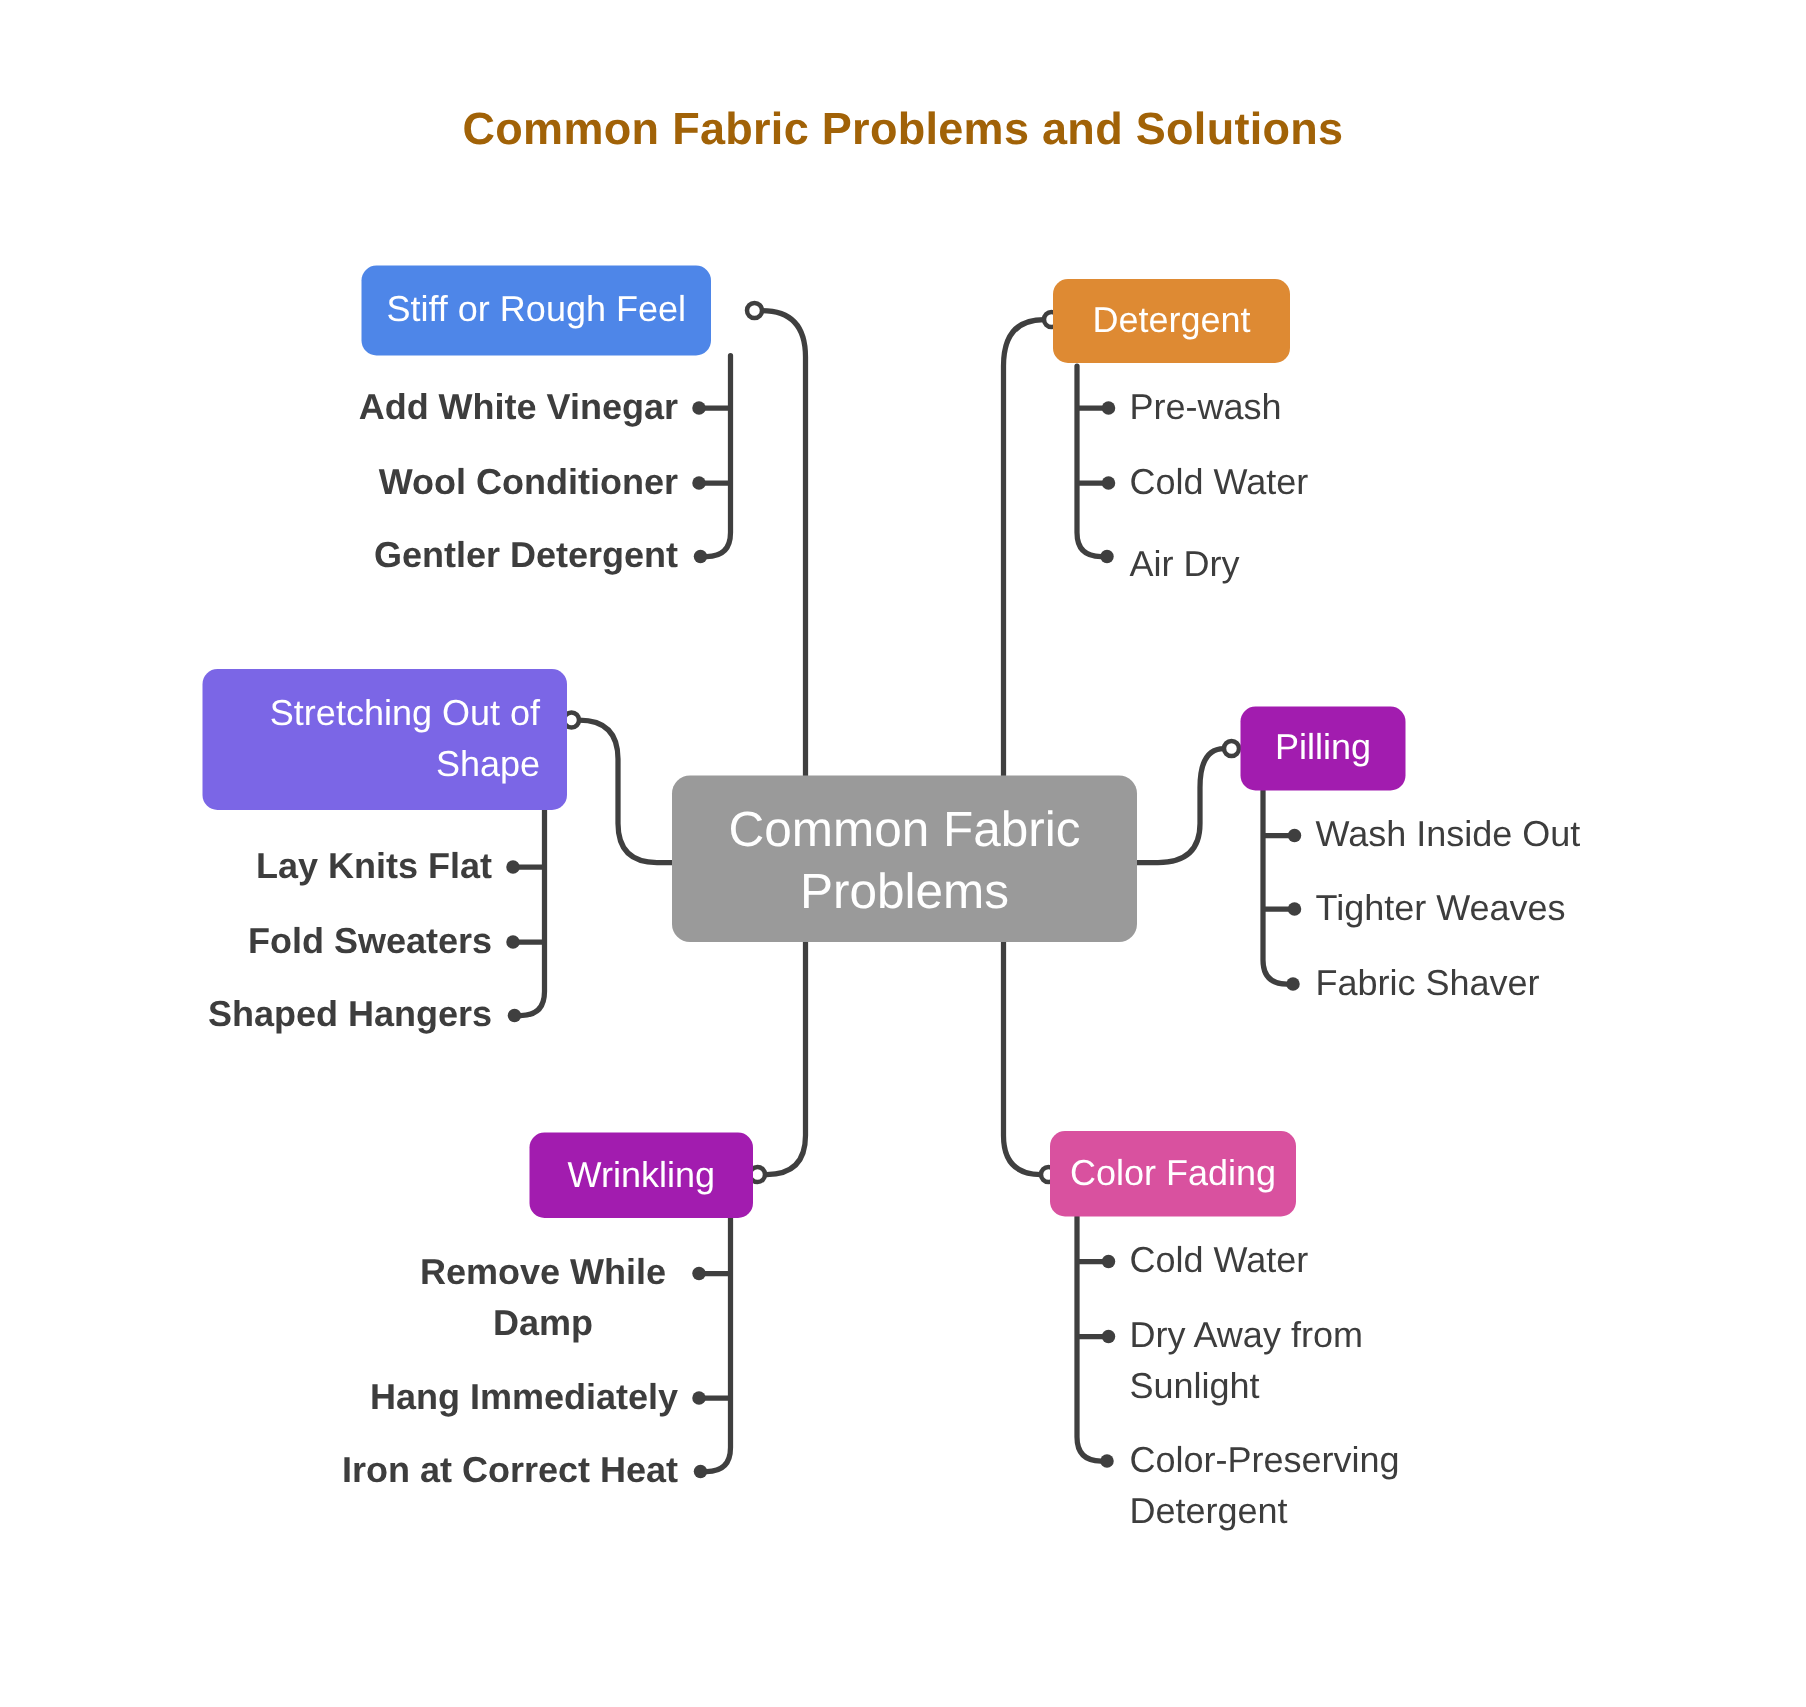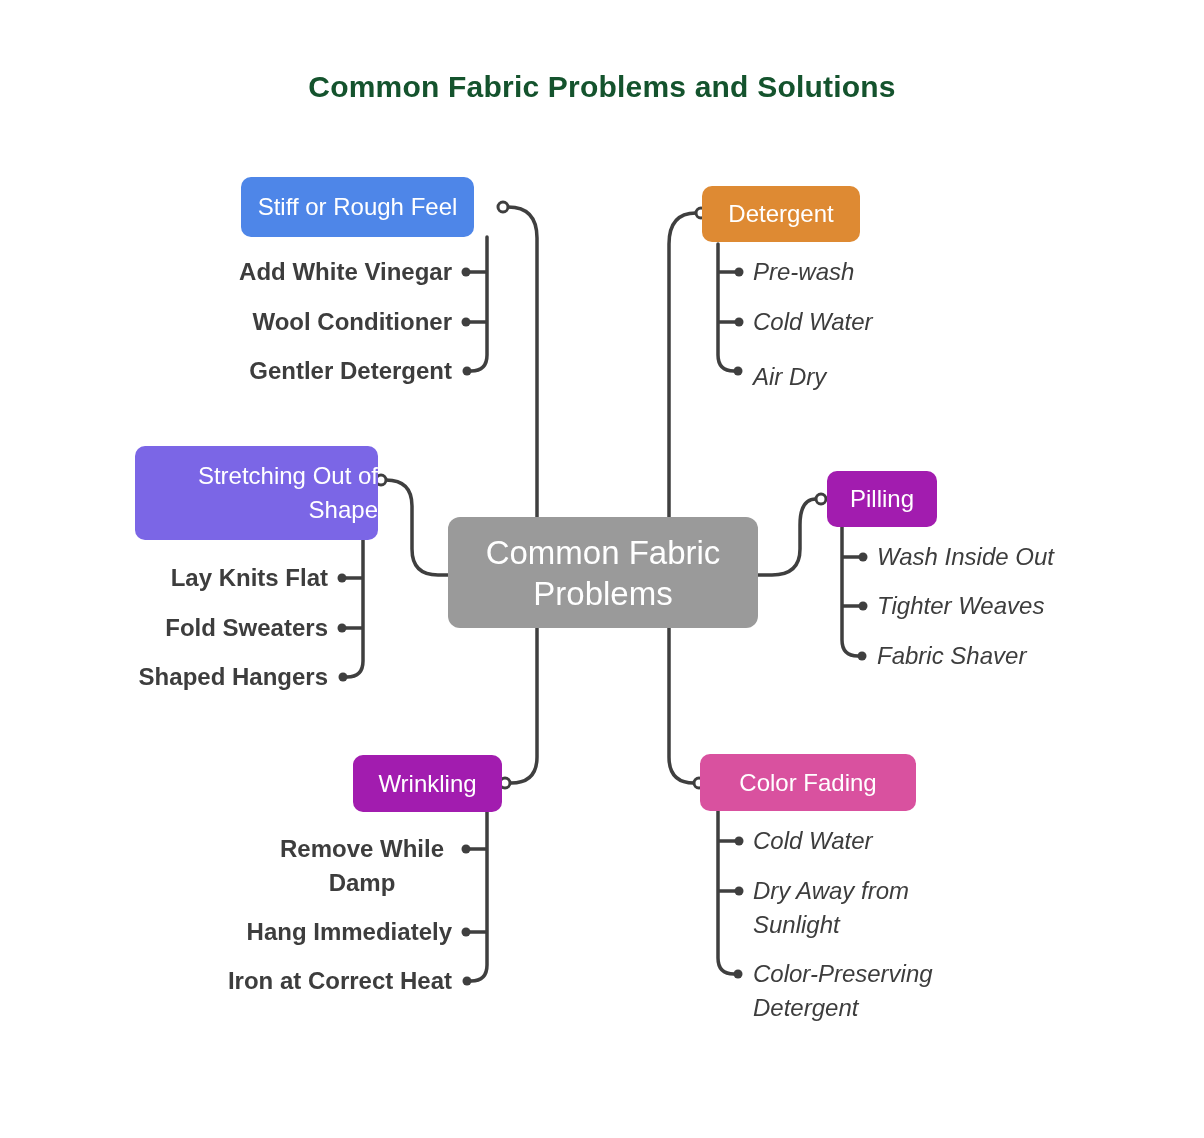--- a/index.html
+++ b/index.html
@@ -13,21 +13,21 @@
     overflow: hidden;
   }
   .lines-svg { position: absolute; left: 0; top: 0; }
   .diagram-title {
     position: absolute;
     top: 70px; left: 0;
     width: 100%;
     text-align: center;
     font-size: 30px;
     font-weight: bold;
-    color: #14532d;
+    color: #a16207;
     letter-spacing: 0.2px;
   }
   .node {
     position: absolute;
     border-radius: 10px;
     color: #ffffff;
     font-size: 24px;
     display: flex;
     align-items: center;
     justify-content: center;
@@ -35,33 +35,33 @@
     line-height: 32px;
   }
   .node.center-node {
     left: 448px; top: 517px; width: 310px; height: 111px;
     font-size: 33px; line-height: 41px; border-radius: 12px;
   }
   .node.n-stiff     { left: 241px; top: 177px; width: 233px; height: 60px; }
   .node.n-shrink    { left: 702px; top: 186px; width: 158px; height: 56px; }
   .node.n-stretch   { left: 135px; top: 446px; width: 243px; height: 94px;
                       justify-content: flex-end; text-align: right;
-                      line-height: 34px; }
+                      padding-right: 18px; line-height: 34px; }
   .node.n-pilling   { left: 827px; top: 471px; width: 110px; height: 56px; }
   .node.n-wrinkling { left: 353px; top: 755px; width: 149px; height: 57px; }
-  .node.n-fading    { left: 700px; top: 754px; width: 216px; height: 57px; }
+  .node.n-fading    { left: 700px; top: 754px; width: 164px; height: 57px; }
   .child-label {
     position: absolute;
     font-size: 24px;
     line-height: 34px;
     color: #3d3d3d;
     white-space: nowrap;
   }
   .child-label.align-right { text-align: center; font-weight: bold; }
-  .child-label.align-left  { text-align: left; font-style: italic; }
+  .child-label.align-left  { text-align: left; }
   .child-label.wrap { white-space: normal; }
 </style>
 </head>
 <body>
 
 <div class="canvas">
 
   <svg class="lines-svg" width="1204" height="1138" viewBox="0 0 1204 1138">
     <g fill="none" stroke="#3f3f3f" stroke-width="3.5" stroke-linecap="round" stroke-linejoin="round">
 

